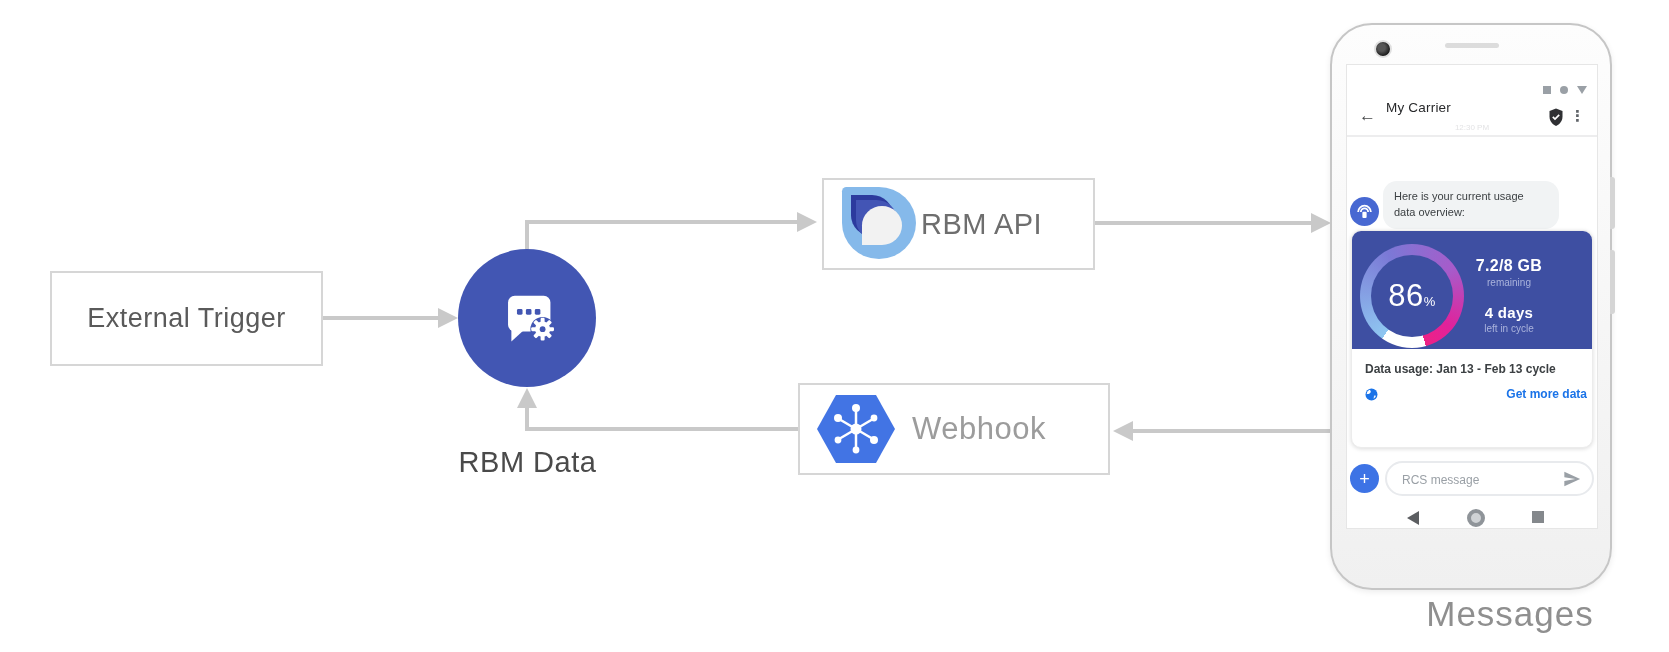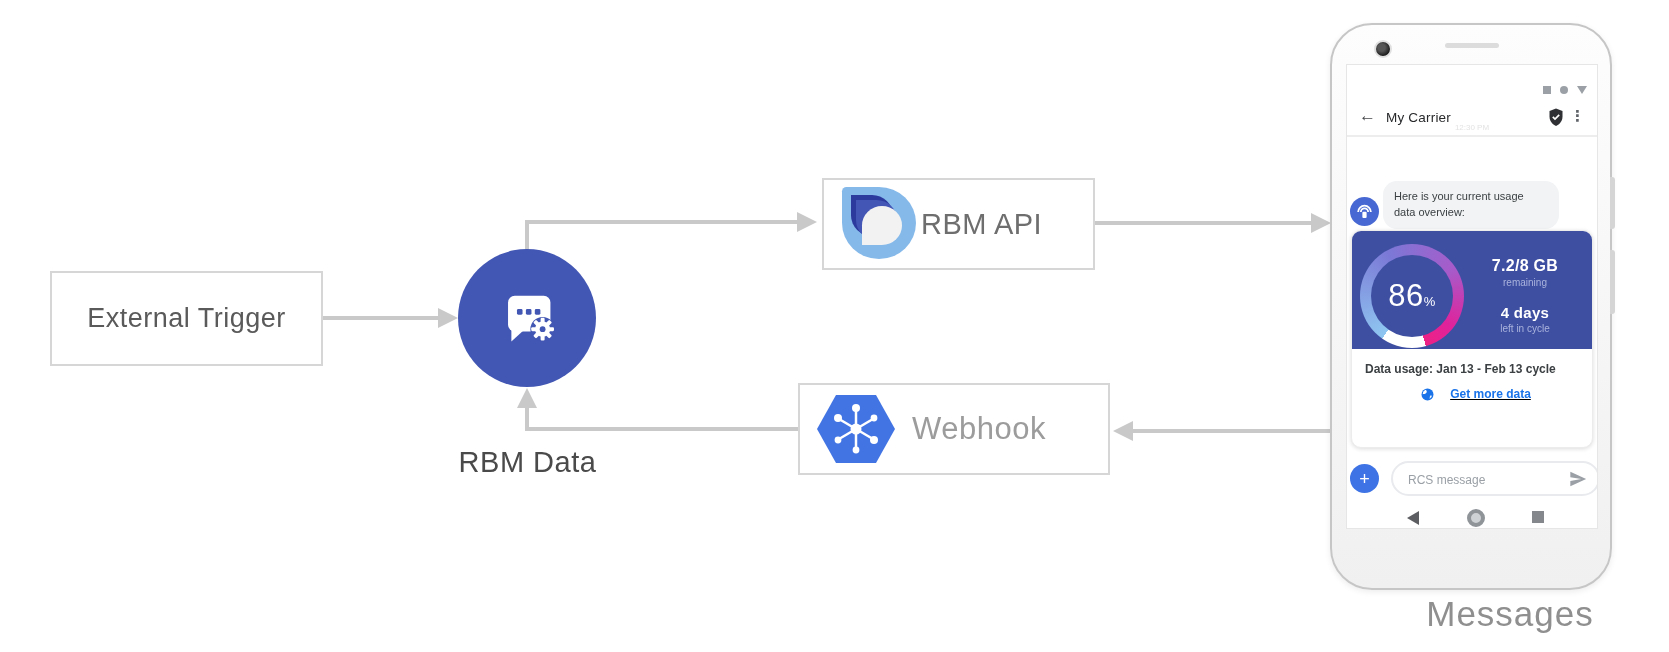--- a/index.html
+++ b/index.html
@@ -55,55 +55,55 @@
   #screen{position:absolute;left:14px;top:39px;width:252px;height:465px;background:#fff;
           border:1px solid #e6e6e6;box-sizing:border-box;overflow:hidden;}
 
   .statusrow{position:absolute;top:21px;right:10px;display:flex;align-items:center;gap:9px;}
   .st-sq{width:8px;height:8px;background:#9aa0a6;}
   .st-ci{width:8px;height:8px;border-radius:50%;background:#9aa0a6;}
   .st-tr{width:0;height:0;border-left:5px solid transparent;border-right:5px solid transparent;
          border-top:8px solid #9aa0a6;}
 
   .hdr-back{position:absolute;left:12px;top:41px;font-size:17px;color:#454749;}
-  .hdr-title{position:absolute;left:39px;top:45px;font-size:13.5px;color:#28292b;letter-spacing:.2px;}
+  .hdr-title{position:absolute;left:39px;top:35px;font-size:13.5px;color:#28292b;letter-spacing:.2px;}
   .hdr-shield{position:absolute;right:33px;top:43px;width:16px;height:19px;}
   .hdr-dots{position:absolute;right:12px;top:42px;font-size:15px;color:#5f6368;font-weight:bold;}
   .hdr-time{position:absolute;left:0;right:0;top:58px;text-align:center;font-size:8px;color:#e3e3e5;}
   .hdr-div{position:absolute;left:0;right:0;top:70px;height:2px;background:#ededee;}
 
   .avatar{position:absolute;left:3px;top:132px;width:29px;height:29px;border-radius:50%;
           background:#4768d2;display:flex;align-items:center;justify-content:center;}
   .bubble{position:absolute;left:36px;top:116px;width:176px;box-sizing:border-box;background:#f1f3f4;
           border-radius:14px;padding:8px 11px;font-size:11px;line-height:1.45;color:#3c4043;}
 
   .usage-card{position:absolute;left:4px;top:165px;width:242px;height:218px;border-radius:10px;
               background:#fff;border:1px solid #ececec;box-shadow:0 1px 4px rgba(0,0,0,.14);
               overflow:hidden;box-sizing:border-box;}
   .card-blue{position:relative;width:100%;height:118px;background:#3e4fa2;}
   .gauge{position:absolute;left:8px;top:13px;width:104px;height:104px;border-radius:50%;
          background:conic-gradient(from 215deg,#8fc7f1 0%,#7b79d6 32%,#a75bca 56%,#e0229b 76%,#ee2185 86%,#ffffff 86%,#ffffff 100%);
          display:flex;align-items:center;justify-content:center;}
   .gauge::before{content:"";position:absolute;inset:11px;border-radius:50%;background:#3e4fa2;}
   .gauge-txt{position:relative;color:#fff;font-size:31px;font-weight:400;letter-spacing:.5px;}
   .gauge-txt .pct{font-size:13px;}
-  .stats{position:absolute;left:112px;top:0;width:122px;height:100%;text-align:center;color:#fff;}
+  .stats{position:absolute;left:96px;top:0;width:122px;height:100%;text-align:center;color:#fff;}
   .stat-big{font-size:16px;font-weight:bold;letter-spacing:.3px;}
   .stat-sub{font-size:10px;color:#aab3dc;margin-top:2px;}
   .stats .r1{margin-top:26px;}
   .stats .r2{margin-top:16px;font-size:15px;}
   .card-white{padding:13px 5px 0 13px;}
   .cw-title{font-size:12px;font-weight:bold;color:#3c4043;}
   .cw-body{font-size:11px;color:#5f6368;line-height:1.4;margin-top:5px;}
-  .cw-cta{display:flex;align-items:center;justify-content:center;gap:16px;margin-top:11px;cursor:pointer;text-decoration:underline;}
+  .cw-cta{display:flex;align-items:center;justify-content:space-between;gap:16px;margin-top:11px;cursor:pointer;}
   .cw-cta span{font-size:12px;font-weight:bold;color:#1a73e8;}
 
   .plus-btn{position:absolute;left:3px;top:399px;width:29px;height:29px;border-radius:50%;background:#3d73e5;
             color:#fff;font-size:18px;display:flex;align-items:center;justify-content:center;line-height:1;}
-  .composer{position:absolute;left:44px;top:396px;width:209px;height:35px;border:2px solid #e8eaed;
+  .composer{position:absolute;left:38px;top:396px;width:209px;height:35px;border:2px solid #e8eaed;
             border-radius:18px;box-sizing:border-box;background:#fff;}
   .composer input{position:absolute;left:13px;top:3px;width:150px;height:25px;border:none;outline:none;
                   font-family:inherit;font-size:12px;color:#9aa0a6;background:transparent;}
   .composer input::placeholder{color:#9aa0a6;}
   .send{position:absolute;right:11px;top:8px;width:18px;height:16px;}
 
   .navbar{position:absolute;left:0;right:0;top:441px;height:24px;}
   .nav-back{position:absolute;left:60px;top:5px;width:0;height:0;border-top:7px solid transparent;
             border-bottom:7px solid transparent;border-right:12px solid #5c5e61;}
   .nav-home{position:absolute;left:120px;top:3px;width:10px;height:10px;border-radius:50%;

